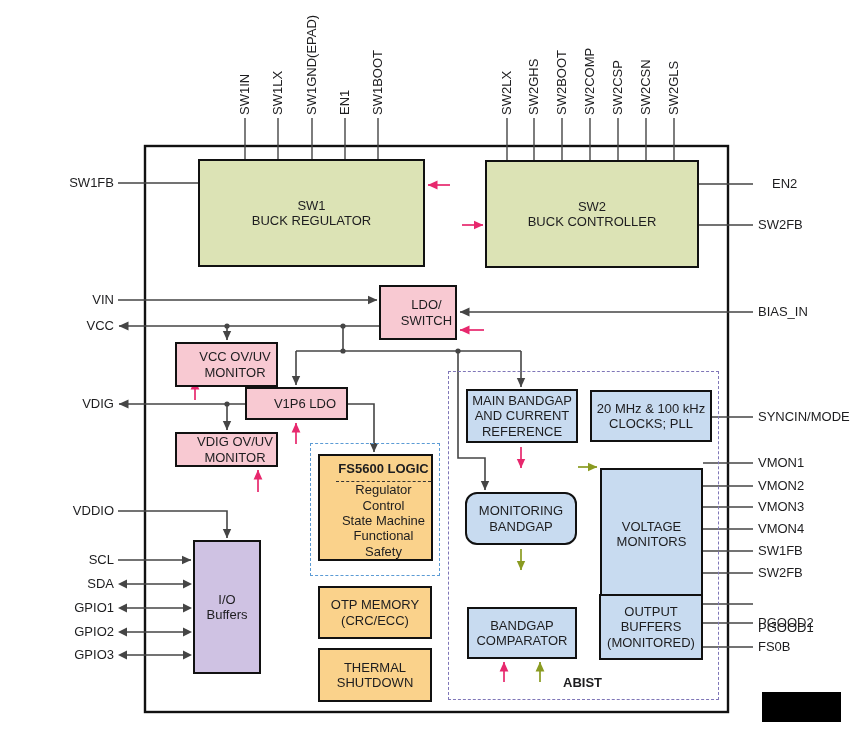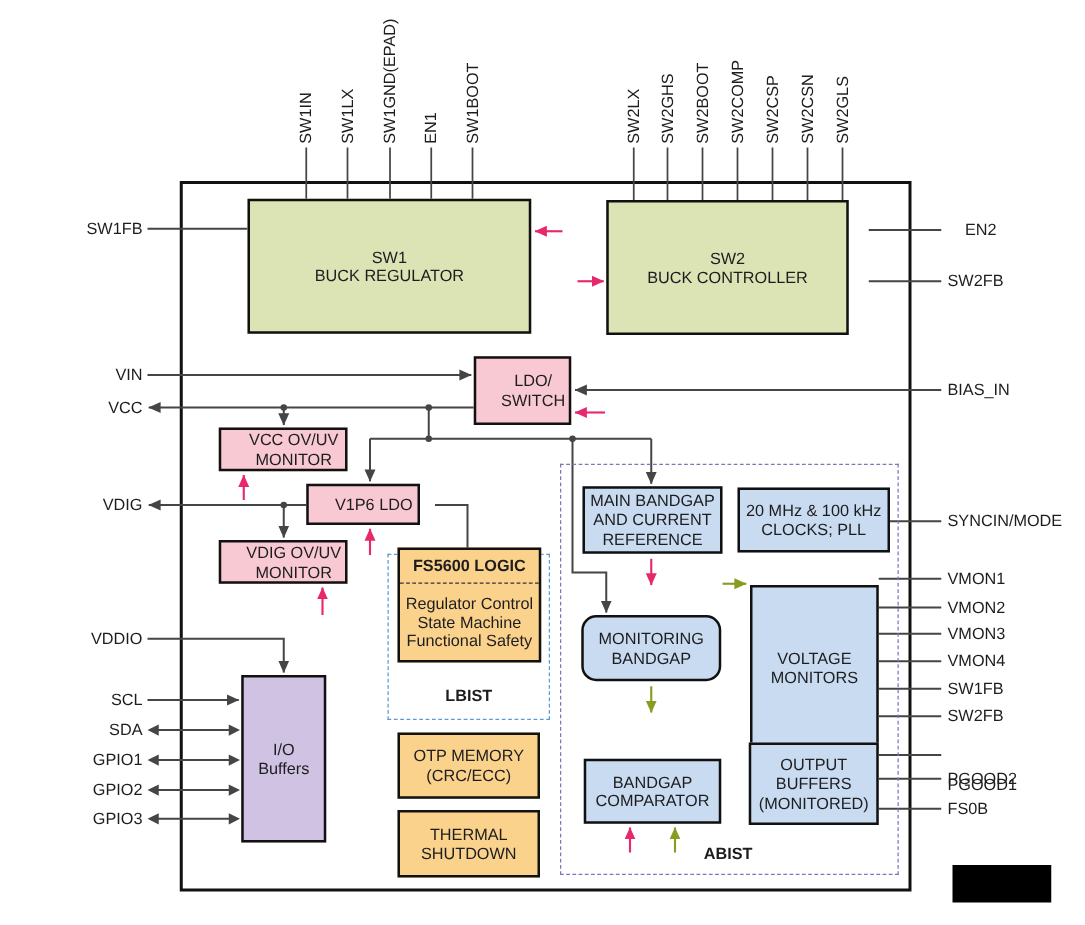--- a/index.html
+++ b/index.html
@@ -156,31 +156,31 @@
     </g>
   </svg>
 
   <div class="region lbist-border" style="left:310px;top:443px;width:130px;height:133px;"></div>
   <div class="region-label" style="left:310px;top:549px;width:130px;text-align:center;">LBIST</div>
   <div class="region abist-border" style="left:448px;top:371px;width:271px;height:329px;"></div>
   <div class="region-label" style="left:563px;top:675px;">ABIST</div>
 
   <div class="blk green" style="left:198px;top:159px;width:227px;height:108px;">SW1
 BUCK REGULATOR</div>
-  <div class="blk green" style="left:485px;top:160px;width:194px;height:108px;">SW2
+  <div class="blk green" style="left:485px;top:160px;width:214px;height:108px;">SW2
 BUCK CONTROLLER</div>
   <div class="blk pinkf" style="left:379px;top:285px;width:78px;height:55px;">LDO/
 SWITCH</div>
-  <div class="blk pinkf" style="left:175px;top:342px;width:103px;height:35px;">VCC OV/UV
+  <div class="blk pinkf" style="left:175px;top:342px;width:103px;height:45px;">VCC OV/UV
 MONITOR</div>
-  <div class="blk pinkf" style="left:245px;top:387px;width:91px;height:33px;">V1P6 LDO</div>
+  <div class="blk pinkf" style="left:245px;top:387px;width:103px;height:33px;">V1P6 LDO</div>
   <div class="blk pinkf" style="left:175px;top:432px;width:103px;height:35px;">VDIG OV/UV
 MONITOR</div>
 
-  <div class="blk orangef" id="fs5600" style="left:318px;top:438px;width:115px;height:92px;">
+  <div class="blk orangef" id="fs5600" style="left:318px;top:454px;width:115px;height:107px;padding-left:16px;">
     <div class="hd">FS5600 LOGIC</div>
     <div class="bd">Regulator Control
 State Machine
 Functional Safety</div>
   </div>
   <div class="blk orangef" style="left:318px;top:586px;width:114px;height:53px;">OTP MEMORY
 (CRC/ECC)</div>
   <div class="blk orangef" style="left:318px;top:648px;width:114px;height:54px;">THERMAL
 SHUTDOWN</div>
 

